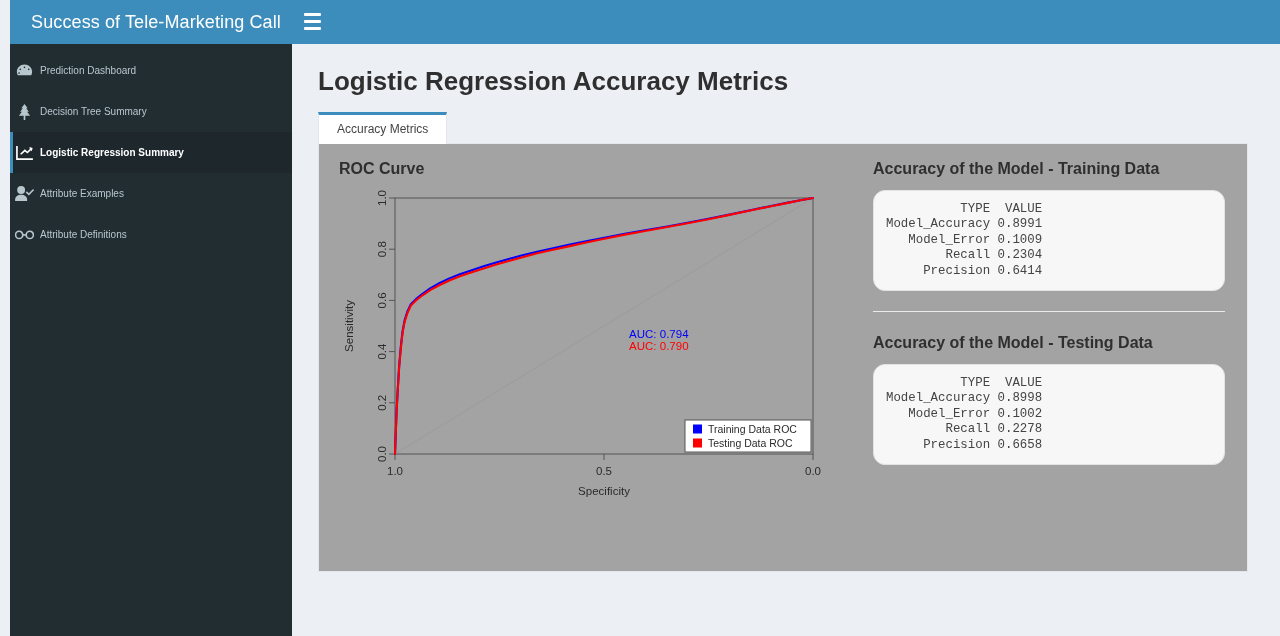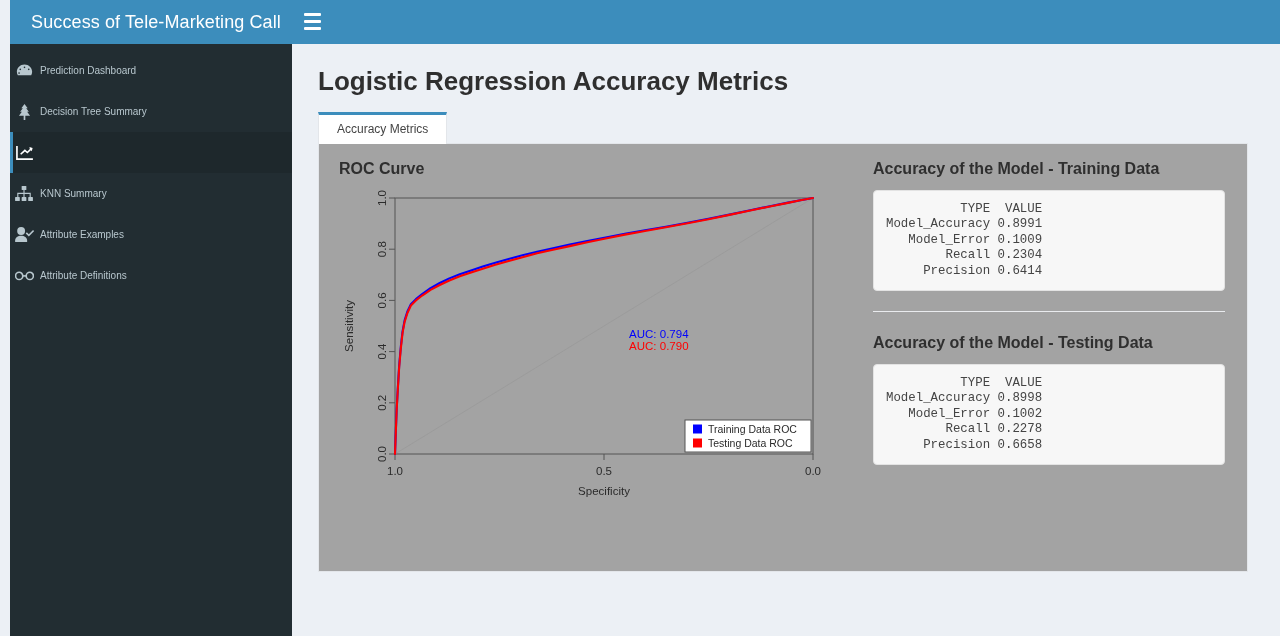--- a/index.html
+++ b/index.html
@@ -101,21 +101,21 @@
 
   .box-title {
     font-size: 16px; font-weight: bold; color: #2f2f2f;
     margin-bottom: 10px;
   }
   .metrics-title { margin-top: 0; margin-bottom: 12px; }
 
   pre.metrics {
     background: #f7f7f7;
     border: 1px solid #e3e3e3;
-    border-radius: 4px;
+    border-radius: 12px;
     padding: 11px 12px;
     font-family: "Liberation Mono", "DejaVu Sans Mono", monospace;
     font-size: 12.4px;
     line-height: 15.4px;
     color: #444;
     white-space: pre;
   }
   .metrics-sep { border-top: 1px solid #e9ebee; margin: 20px 0 22px 0; }
 
   .plot-wrap { margin-top: 4px; }
@@ -143,32 +143,21 @@
         </span>
         <span class="nav-label">Decision Tree Summary</span>
       </div>
       <div class="nav-item active">
         <span class="nav-ico">
           <svg width="17" height="14" viewBox="0 0 18 15">
             <path fill="#ffffff" d="M0 0h1.8v13.2H18V15H0z"></path>
             <path fill="#ffffff" d="M14.3 1.2l3.4.9-.9 3.4-1-1-3.7 3.6-2.6-2.3-4 3.7-1.2-1.3 5.1-4.7 2.6 2.3 2.7-2.6z"></path>
           </svg>
         </span>
-      </div>
-      <div class="nav-item">
-        <span class="nav-ico">
-          <svg width="18" height="15" viewBox="0 0 19 16">
-            <rect fill="#b8c7ce" x="7" y="0" width="5" height="4.2" rx=".6"></rect>
-            <rect fill="#b8c7ce" x="0" y="11.8" width="5" height="4.2" rx=".6"></rect>
-            <rect fill="#b8c7ce" x="7" y="11.8" width="5" height="4.2" rx=".6"></rect>
-            <rect fill="#b8c7ce" x="14" y="11.8" width="5" height="4.2" rx=".6"></rect>
-            <path fill="#b8c7ce" d="M8.9 4.2h1.2v3H8.9zM2.3 7.2h14.4v1.2H2.3zM2.3 7.8h1.2v4H2.3zM8.9 7.8h1.2v4H8.9zM15.5 7.8h1.2v4h-1.2z"></path>
-          </svg>
-        </span>
-        <span class="nav-label">KNN Summary</span>
+        <span class="nav-label">Logistic Regression Summary</span>
       </div>
       <div class="nav-item">
         <span class="nav-ico">
           <svg width="19" height="15" viewBox="0 0 20 16">
             <circle fill="#b8c7ce" cx="6.4" cy="4.2" r="4.2"></circle>
             <path fill="#b8c7ce" d="M6.4 9.4C2.9 9.4 0 11.6 0 14.3V16h12.8v-1.7c0-2.7-2.9-4.9-6.4-4.9z"></path>
             <path fill="#b8c7ce" d="M19.1 3.1l-4.5 4.6-2.1-2.1-1.2 1.3 3.3 3.3 5.7-5.8z"></path>
           </svg>
         </span>
         <span class="nav-label">Attribute Examples</span>

